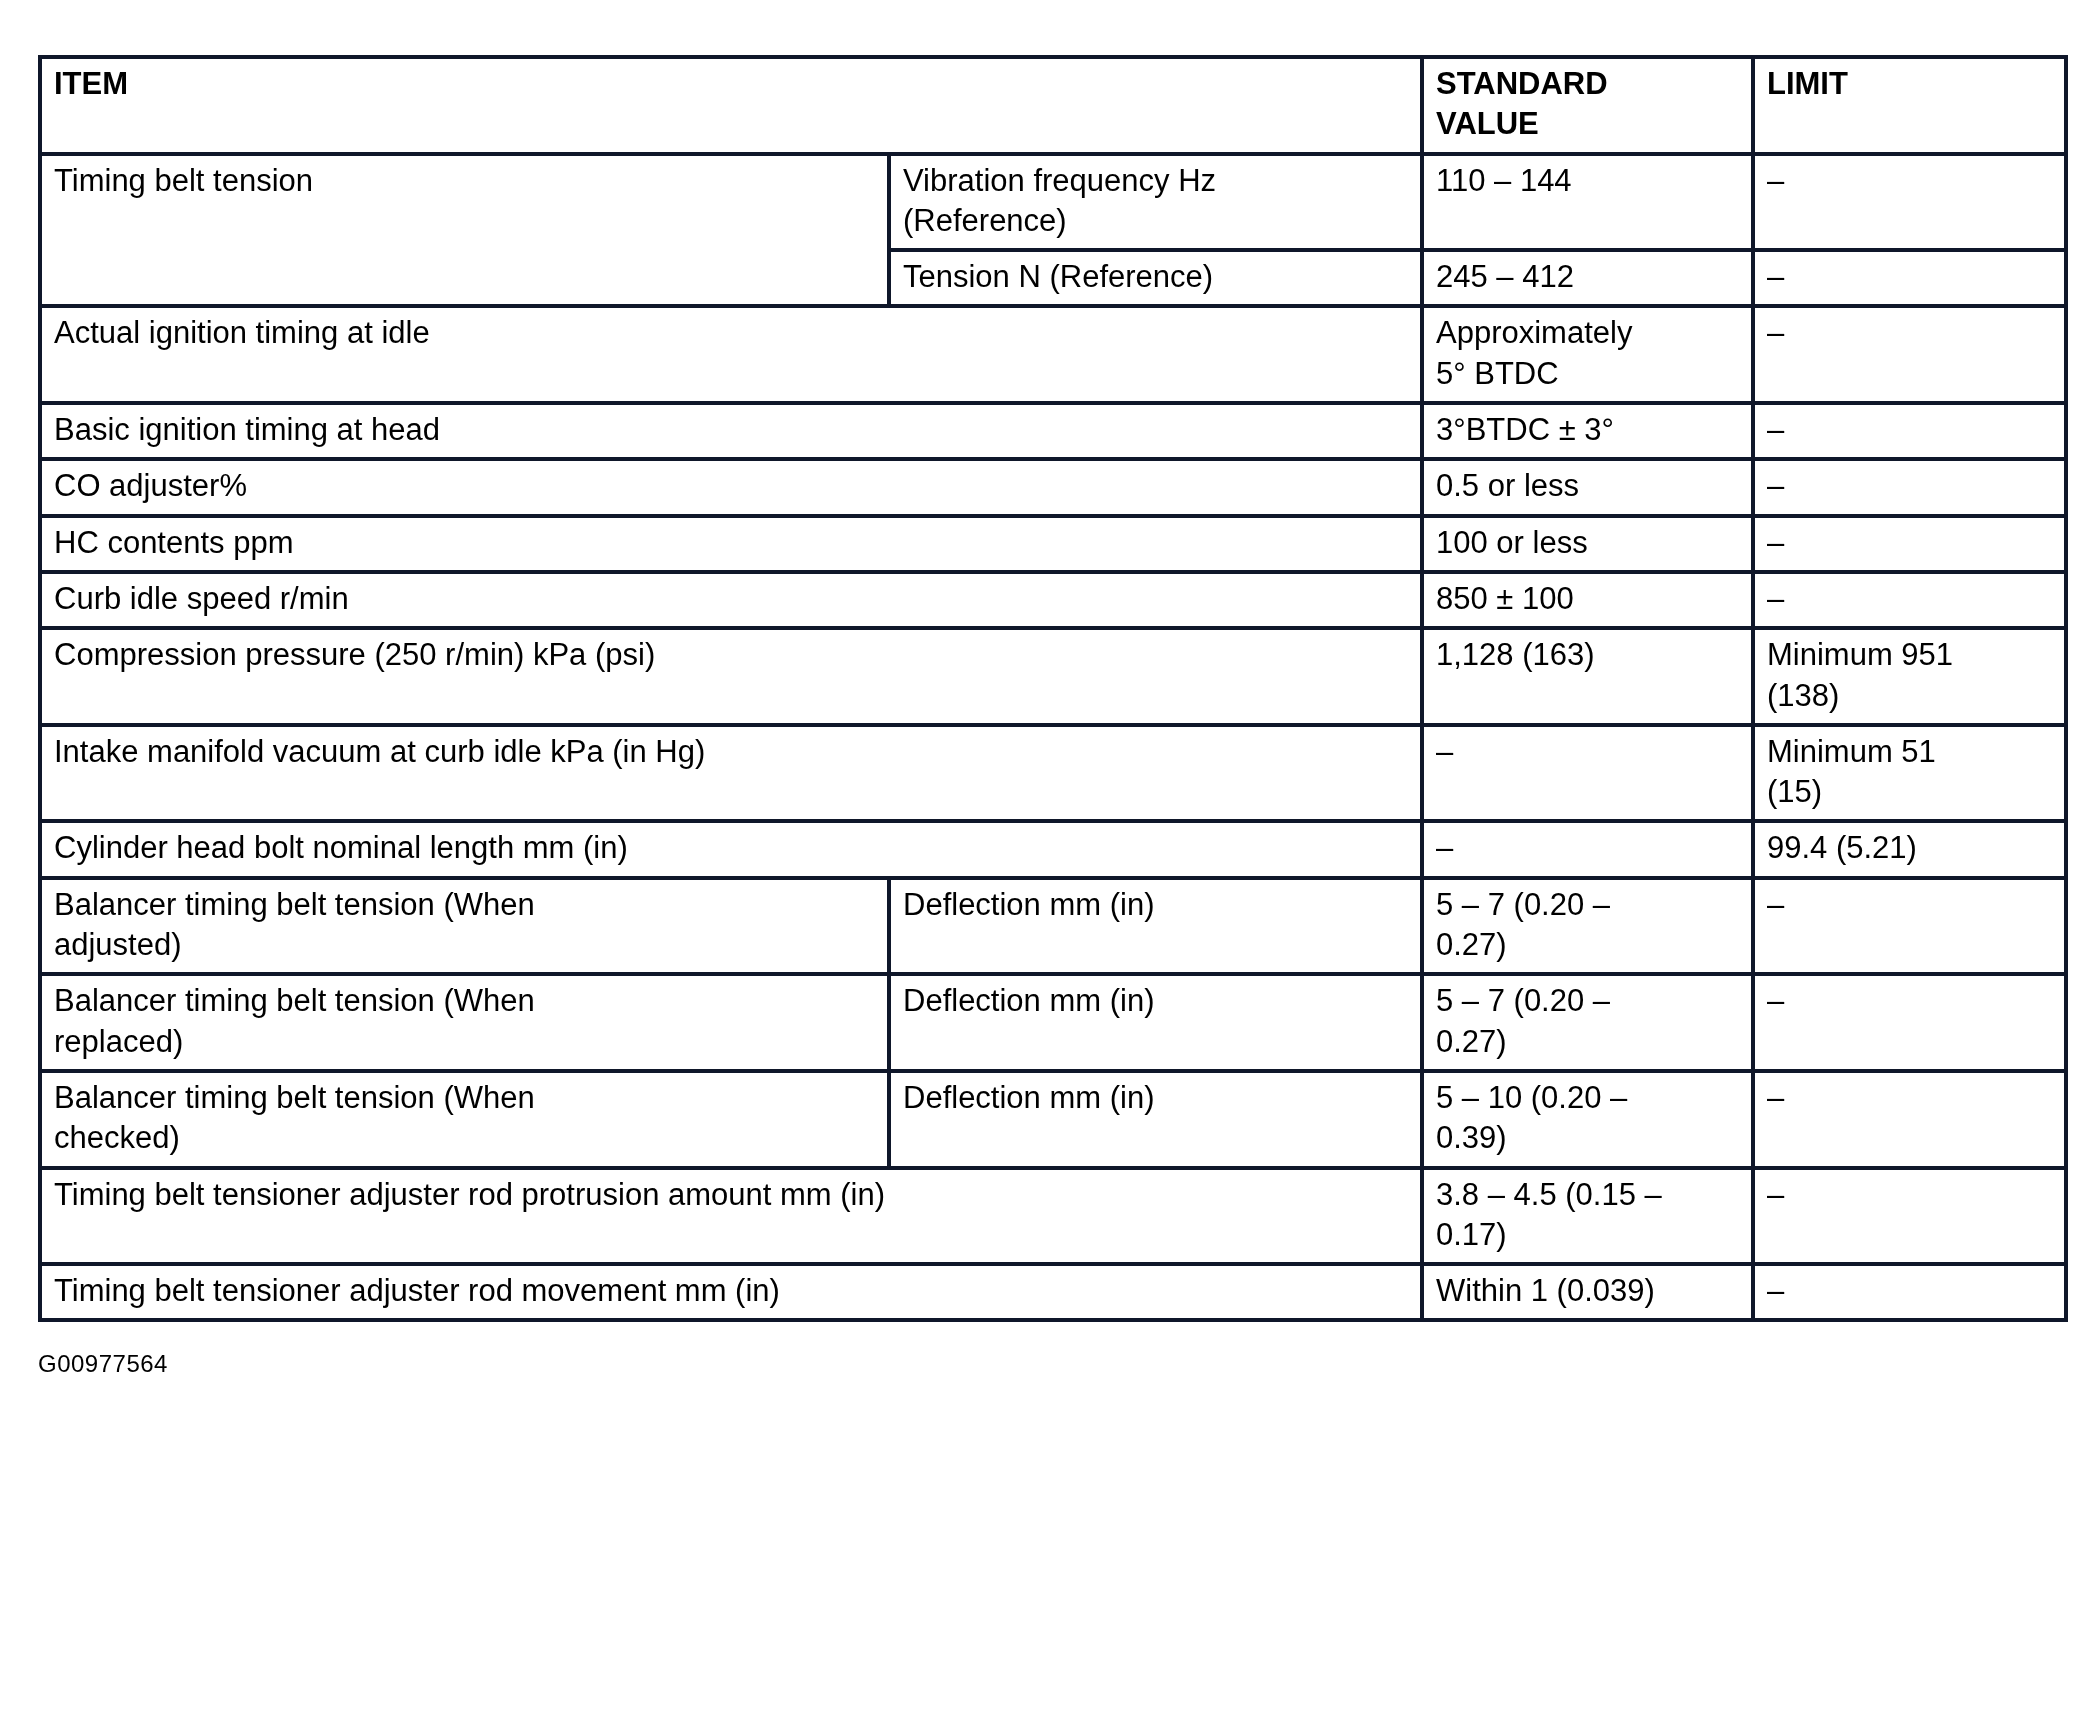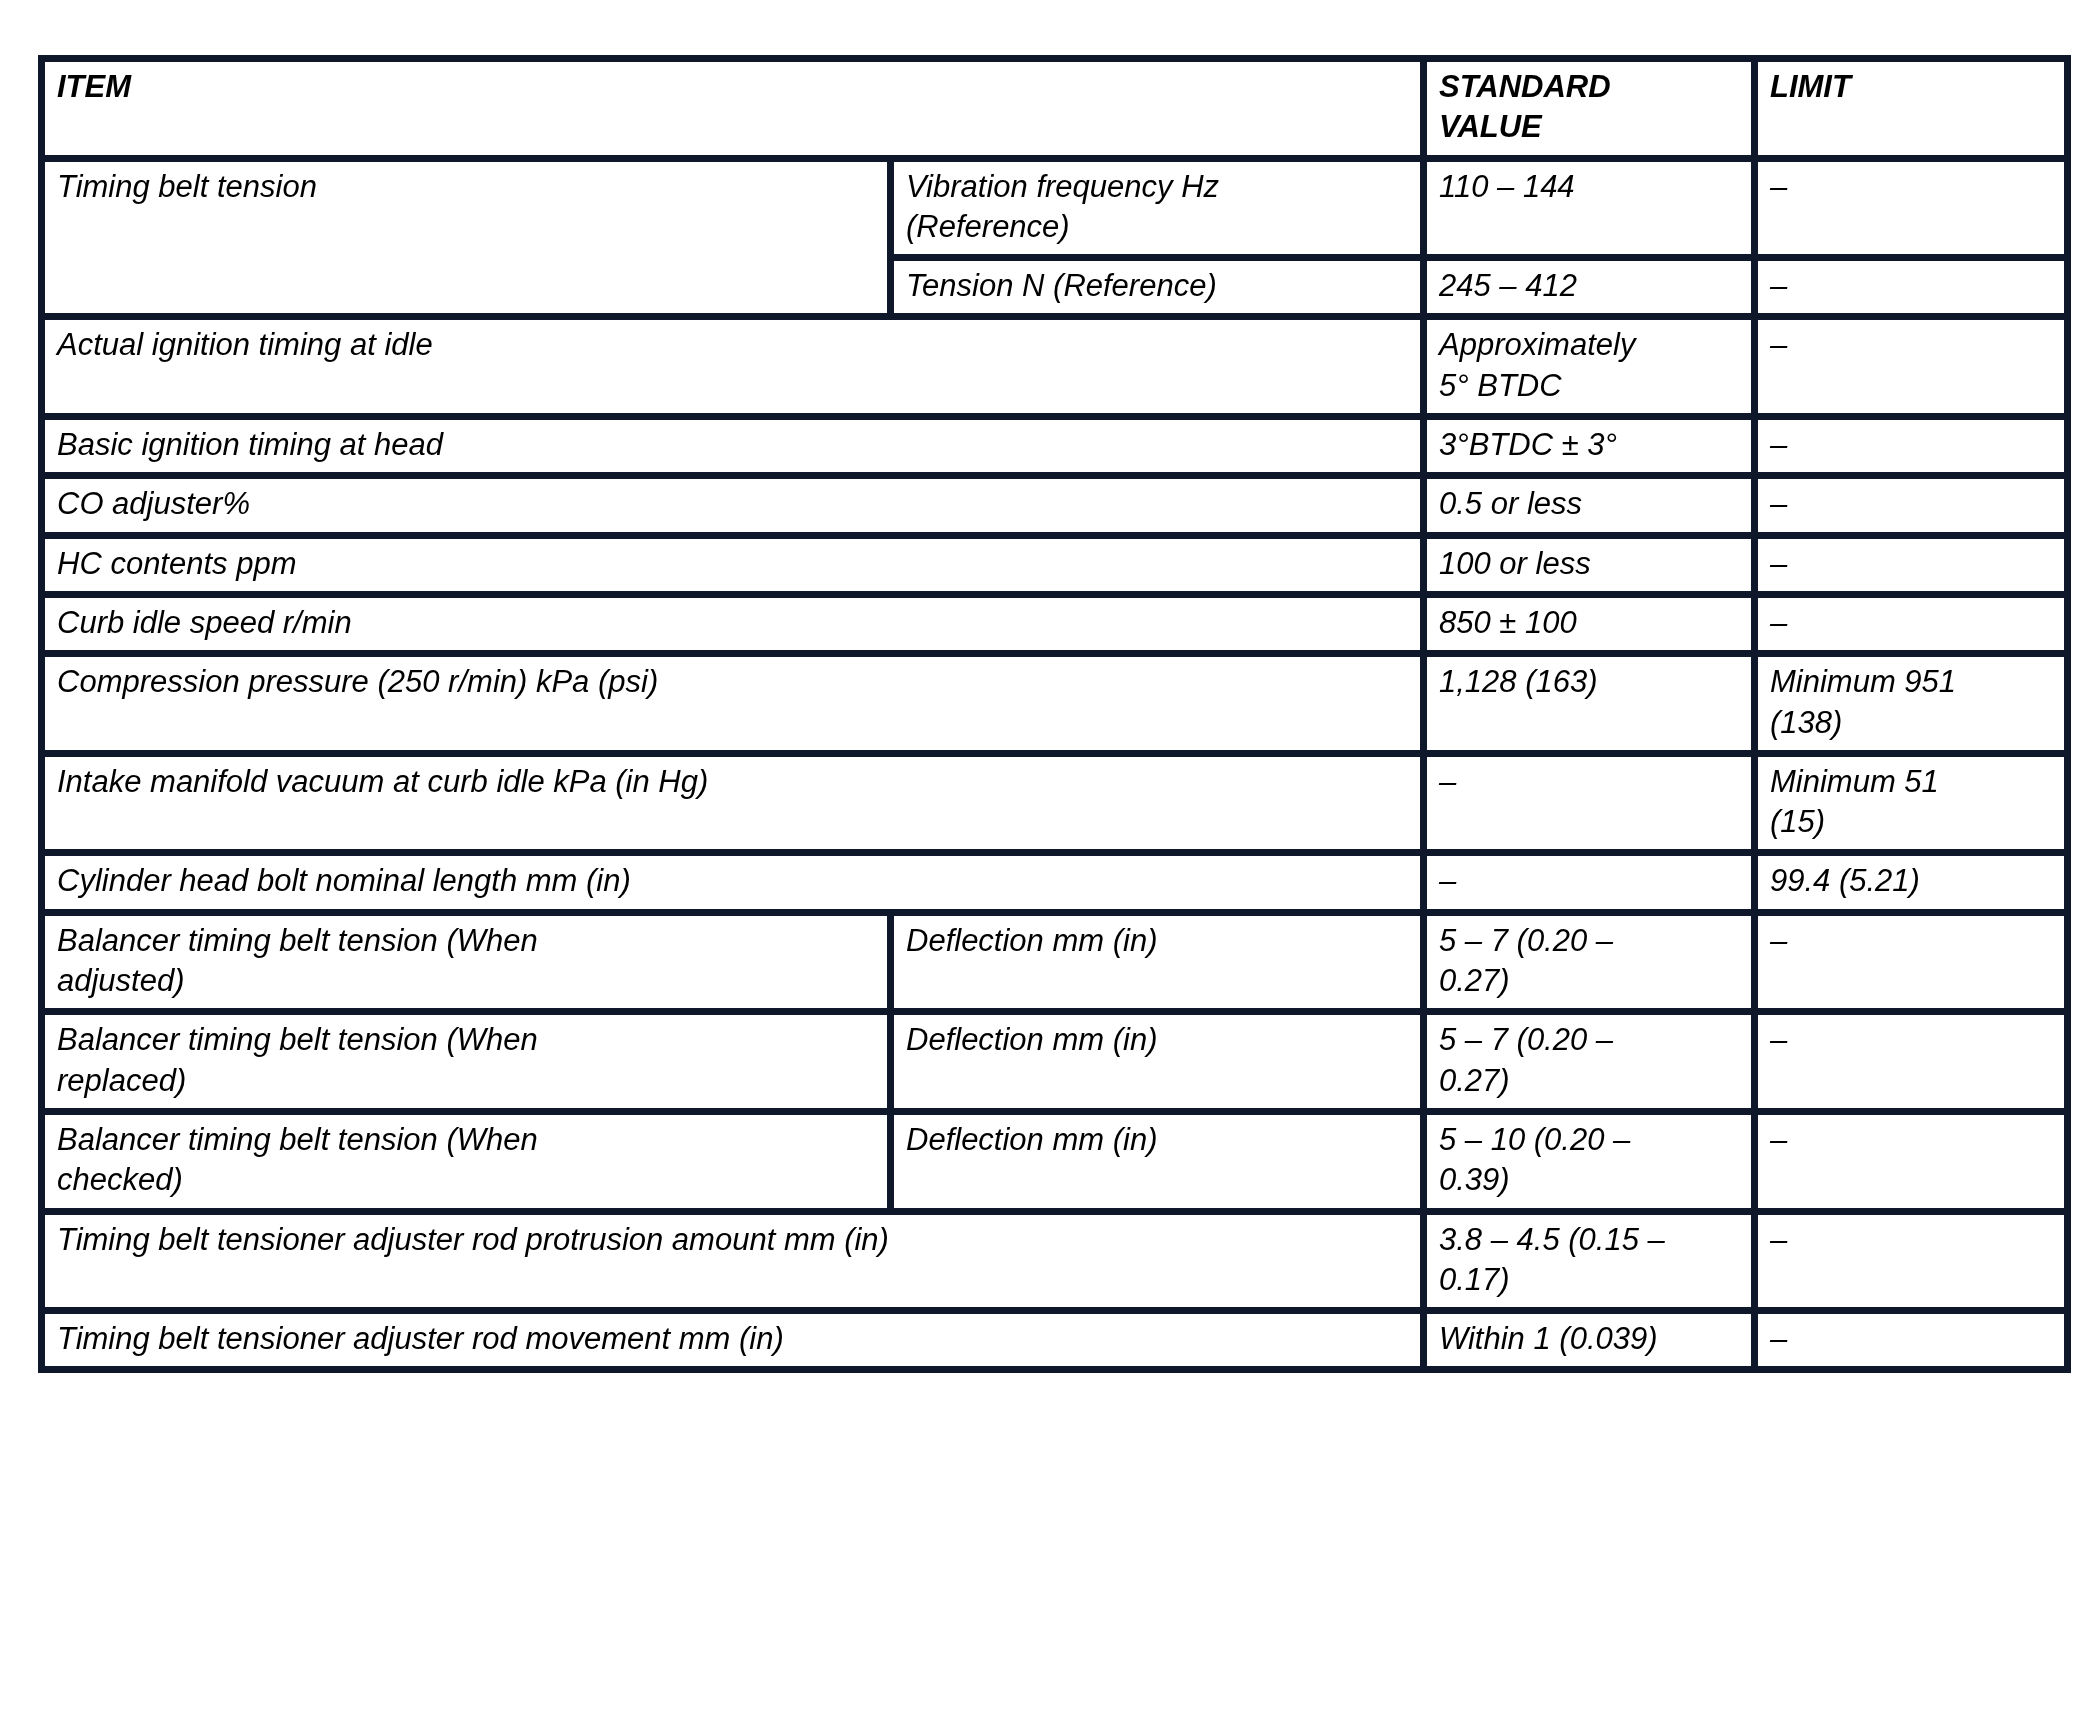--- a/index.html
+++ b/index.html
@@ -21,29 +21,28 @@
     border-collapse: collapse;
     table-layout: fixed;
     width: 2026px;
     border: 4px solid #000000;
   }
   col.c1 { width: 849px; }
   col.c2 { width: 533px; }
   col.c3 { width: 331px; }
   col.c4 { width: 313px; }
   th, td {
-    border: 7px solid #0f172a;
+    border: 4px solid #0f172a;
     padding: 5px 12px 7px 12px;
     font-size: 31px;
     line-height: 1.3;
     vertical-align: top;
     text-align: left;
     white-space: pre-line;
     overflow: hidden;
-    font-style: italic;
   }
   th {
     font-weight: bold;
   }
   td {
     font-weight: normal;
   }
   .caption {
     margin-top: 28px;
     font-size: 24px;
@@ -158,15 +157,16 @@
         <td>–</td>
       </tr>
       <tr>
         <td colspan="2">Timing belt tensioner adjuster rod movement mm (in)</td>
         <td>Within 1 (0.039)</td>
         <td>–</td>
       </tr>
     </tbody>
   </table>
 
+  <div class="caption">G00977564</div>
 
 </div>
 
 
 </body></html>

